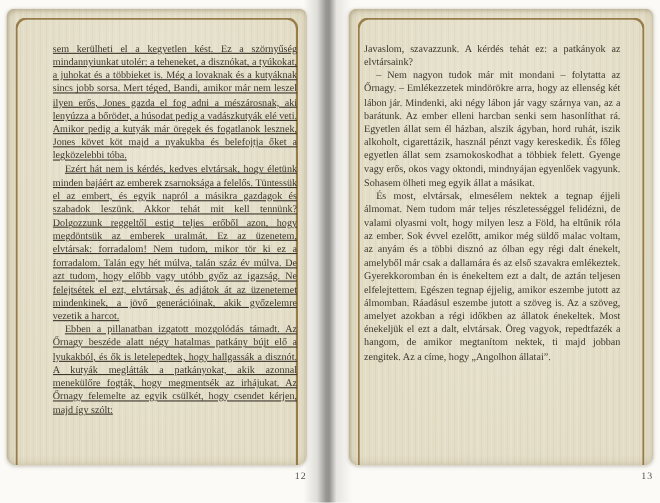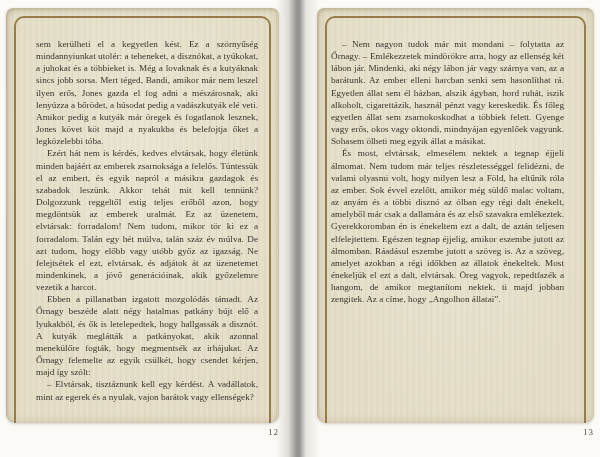--- a/index.html
+++ b/index.html
@@ -44,21 +44,21 @@
   .page-text{
     position:absolute;
     top:38px;
     color:#3a352c;
     font-size:9.2px;
     line-height:12.15px;
     text-align:justify;
     overflow:hidden;
     height:372px;
   }
-  #left-text{left:36px;width:222px;}
+  #left-text{left:48px;width:222px;text-decoration:underline;}
   #right-text{left:331px;width:233px;}
   .page-text p{margin:0;padding:0;hyphens:auto;-webkit-hyphens:auto;}
   .page-text p.indent{text-indent:11px;}
   
   #spine{
     position:absolute;
     left:276px;top:0;width:44px;height:457px;
     background:linear-gradient(90deg,
       rgba(110,105,98,0.00) 0%,
       rgba(110,105,98,0.20) 28%,
@@ -86,28 +86,28 @@
 
 <div id="stage">
 
   <div class="page-panel" id="left-panel">
     <div class="page-frame"></div>
   </div>
   <div class="page-text" id="left-text">
     <p>sem kerülheti el a kegyetlen kést. Ez a szörnyűség mindannyiunkat utolér: a teheneket, a disznókat, a tyúkokat, a juhokat és a többieket is. Még a lovaknak és a kutyáknak sincs jobb sorsa. Mert téged, Bandi, amikor már nem leszel ilyen erős, Jones gazda el fog adni a mészárosnak, aki lenyúzza a bőrödet, a húsodat pedig a vadászkutyák elé veti. Amikor pedig a kutyák már öregek és fogatlanok lesznek, Jones követ köt majd a nyakukba és belefojtja őket a legközelebbi tóba.</p>
     <p class="indent">Ezért hát nem is kérdés, kedves elvtársak, hogy életünk minden bajáért az emberek zsarnoksága a felelős. Tüntessük el az embert, és egyik napról a másikra gazdagok és szabadok leszünk. Akkor tehát mit kell tennünk? Dolgozzunk reggeltől estig teljes erőből azon, hogy megdöntsük az emberek uralmát. Ez az üzenetem, elvtársak: forradalom! Nem tudom, mikor tör ki ez a forradalom. Talán egy hét múlva, talán száz év múlva. De azt tudom, hogy előbb vagy utóbb győz az igazság. Ne felejtsétek el ezt, elvtársak, és adjátok át az üzenetemet mindenkinek, a jövő generációinak, akik győzelemre vezetik a harcot.</p>
     <p class="indent">Ebben a pillanatban izgatott mozgolódás támadt. Az Őrnagy beszéde alatt négy hatalmas patkány bújt elő a lyukakból, és ők is letelepedtek, hogy hallgassák a disznót. A kutyák meglátták a patkányokat, akik azonnal menekülőre fogták, hogy megmentsék az irhájukat. Az Őrnagy felemelte az egyik csülkét, hogy csendet kérjen, majd így szólt:</p>
-    <p class="indent">– Elvtársak, tisztáznunk kell egy kérdést. A vadállatok, mint az egerek és a nyulak, vajon barátok vagy ellenségek?</p>
   </div>
   <div class="page-number" id="left-number">12</div>
 
   <div id="spine"></div>
 
   <div class="page-panel" id="right-panel">
     <div class="page-frame"></div>
   </div>
   <div class="page-text" id="right-text">
+    <p>Javaslom, szavazzunk. A kérdés tehát ez: a patkányok az elvtársaink?</p>
     <p class="indent">– Nem nagyon tudok már mit mondani – folytatta az Őrnagy. – Emlékezzetek mindörökre arra, hogy az ellenség két lábon jár. Mindenki, aki négy lábon jár vagy szárnya van, az a barátunk. Az ember elleni harcban senki sem hasonlíthat rá. Egyetlen állat sem él házban, alszik ágyban, hord ruhát, iszik alkoholt, cigarettázik, használ pénzt vagy kereskedik. És főleg egyetlen állat sem zsarnokoskodhat a többiek felett. Gyenge vagy erős, okos vagy oktondi, mindnyájan egyenlőek vagyunk. Sohasem ölheti meg egyik állat a másikat.</p>
     <p class="indent">És most, elvtársak, elmesélem nektek a tegnap éjjeli álmomat. Nem tudom már teljes részletességgel felidézni, de valami olyasmi volt, hogy milyen lesz a Föld, ha eltűnik róla az ember. Sok évvel ezelőtt, amikor még süldő malac voltam, az anyám és a többi disznó az ólban egy régi dalt énekelt, amelyből már csak a dallamára és az első szavakra emlékeztek. Gyerekkoromban én is énekeltem ezt a dalt, de aztán teljesen elfelejtettem. Egészen tegnap éjjelig, amikor eszembe jutott az álmomban. Ráadásul eszembe jutott a szöveg is. Az a szöveg, amelyet azokban a régi időkben az állatok énekeltek. Most énekeljük el ezt a dalt, elvtársak. Öreg vagyok, repedtfazék a hangom, de amikor megtanítom nektek, ti majd jobban zengitek. Az a címe, hogy „Angolhon állatai”.</p>
   </div>
   <div class="page-number" id="right-number">13</div>
 
 </div>
 
 </body></html>

